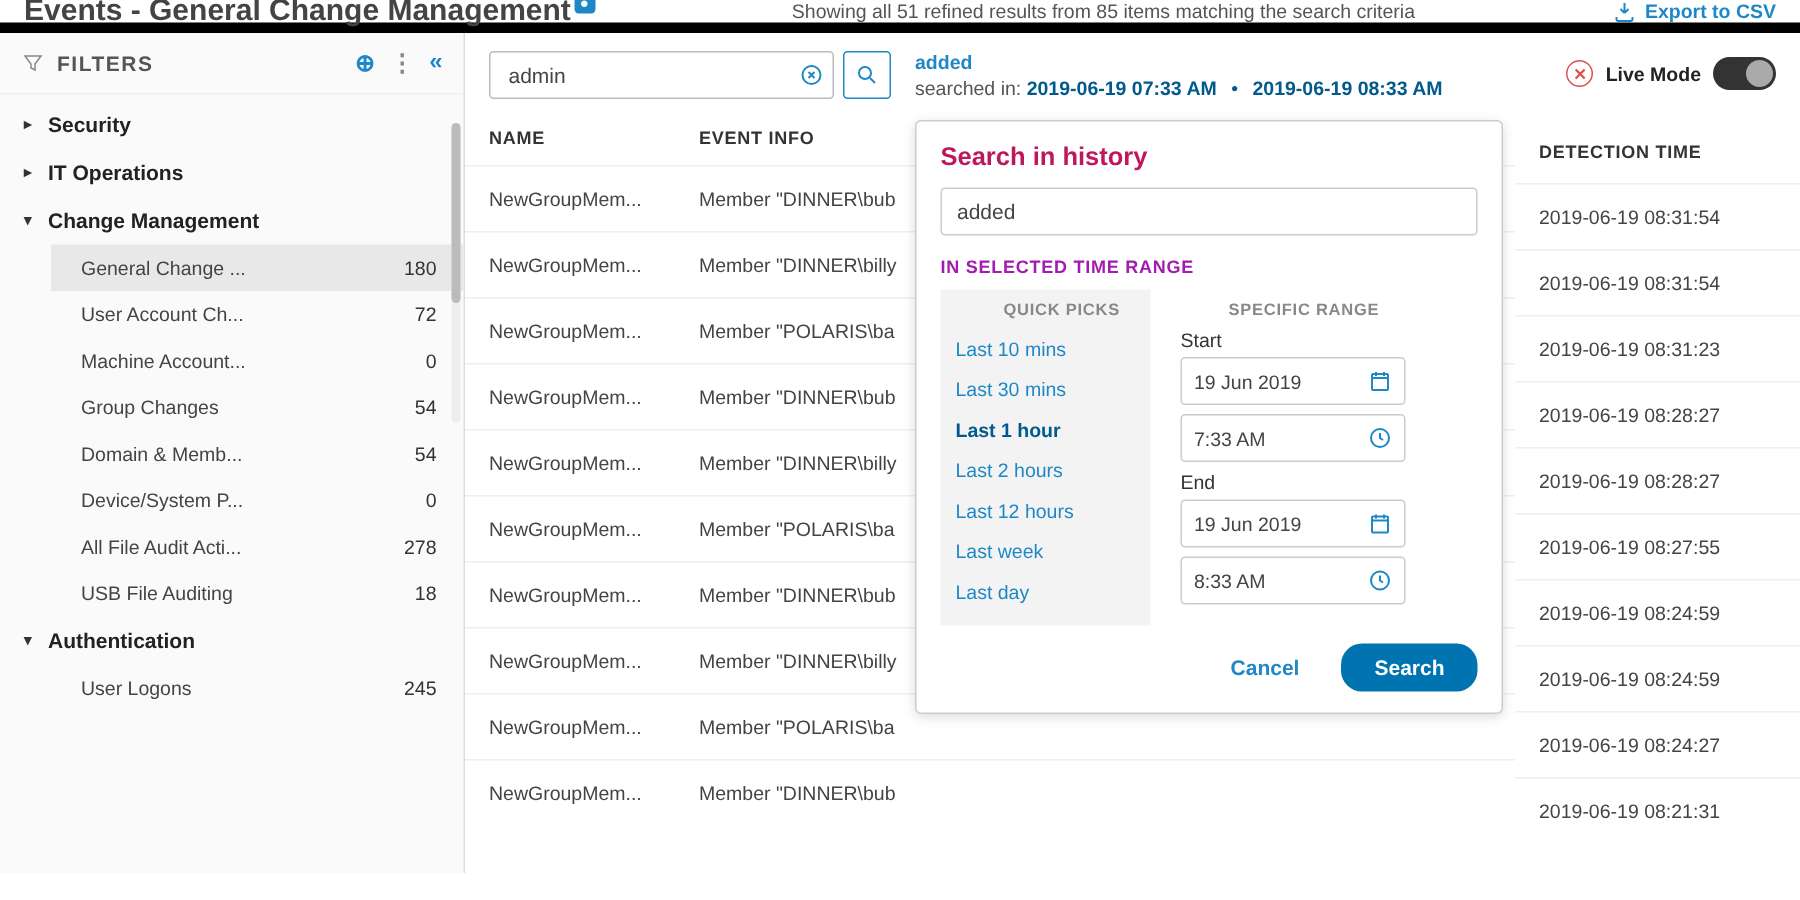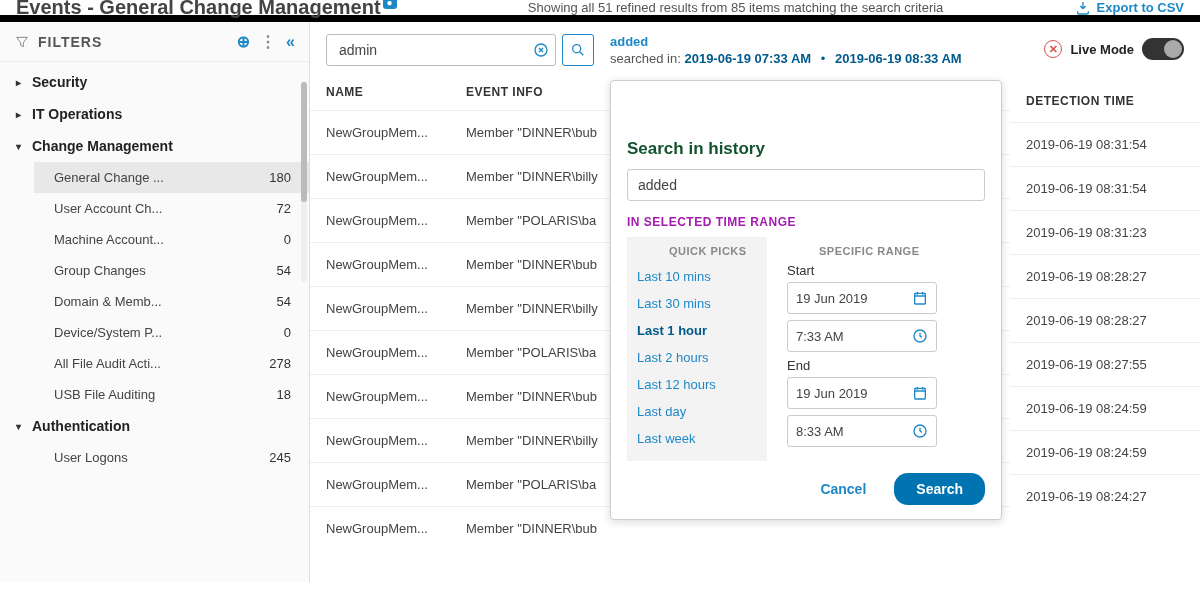--- a/index.html
+++ b/index.html
@@ -59,21 +59,21 @@
     
     .table-head { display: flex; padding: 0 16px; font-size: 12px; font-weight: 700; letter-spacing: 0.5px; color: #333; height: 36px; align-items: center; }
     .col-name { width: 140px; }
     .col-info { flex: 1; }
     
     .rows { overflow-y: auto; }
     .row { display: flex; padding: 0 16px; height: 44px; align-items: center; border-top: 1px solid #eee; font-size: 13px; color: #444; }
     .row .col-name, .row .col-info { white-space: nowrap; overflow: hidden; text-overflow: ellipsis; padding-right: 10px; }
     
     .popover { position: absolute; top: 58px; left: 300px; right: 198px; background: #fff; border: 1px solid #ccc; border-radius: 4px; box-shadow: 0 2px 8px rgba(0,0,0,0.15); z-index: 10; padding: 14px 16px; }
-    .popover h3 { font-size: 17px; font-weight: 600; color: #14532d; margin-bottom: 10px; margin-top: 44px; }
+    .popover h3 { font-size: 17px; font-weight: 600; color: #be185d; margin-bottom: 10px; }
     .popover-input { width: 100%; border: 1px solid #ccc; border-radius: 3px; padding: 7px 10px; font-size: 14px; color: #444; }
     .popover-section-label { font-size: 12px; font-weight: 700; letter-spacing: 0.5px; color: #a21caf; margin: 14px 0 8px; }
     
     .range-row { display: flex; gap: 0; }
     .quick-picks { width: 140px; background: #f3f3f3; padding: 8px 10px; }
     .quick-picks-title, .specific-title { font-size: 11px; font-weight: 600; color: #888; letter-spacing: 0.5px; margin-bottom: 6px; margin-left: 32px; }
     .pick { display: block; padding: 6px 0; color: #1e88c7; font-size: 13px; cursor: pointer; }
     .pick.selected { font-weight: 700; color: #005a8c; }
     
     .specific { flex: 1; padding: 8px 4px 8px 20px; }
@@ -267,37 +267,38 @@
       <div class="detection-head">DETECTION TIME</div>
       <div class="detection-cell">2019-06-19 08:31:54</div>
       <div class="detection-cell">2019-06-19 08:31:54</div>
       <div class="detection-cell">2019-06-19 08:31:23</div>
       <div class="detection-cell">2019-06-19 08:28:27</div>
       <div class="detection-cell">2019-06-19 08:28:27</div>
       <div class="detection-cell">2019-06-19 08:27:55</div>
       <div class="detection-cell">2019-06-19 08:24:59</div>
       <div class="detection-cell">2019-06-19 08:24:59</div>
       <div class="detection-cell">2019-06-19 08:24:27</div>
+      <div class="detection-cell">2019-06-19 08:21:31</div>
     </div>
 
     <div class="popover">
       <h3>Search in history</h3>
       <input class="popover-input" value="added" style="">
       <div class="popover-section-label">IN SELECTED TIME RANGE</div>
       
       <div class="range-row">
         <div class="quick-picks">
           <div class="quick-picks-title">QUICK PICKS</div>
           <span class="pick">Last 10 mins</span>
           <span class="pick">Last 30 mins</span>
           <span class="pick selected">Last 1 hour</span>
           <span class="pick">Last 2 hours</span>
           <span class="pick">Last 12 hours</span>
+          <span class="pick">Last week</span>
           <span class="pick">Last day</span>
-          <span class="pick">Last week</span>
         </div>
         <div class="specific">
           <div class="specific-title">SPECIFIC RANGE</div>
           <div class="specific-label">Start</div>
           <div class="date-input">
             <span>19 Jun 2019</span>
             <svg class="cal-icon" viewBox="0 0 24 24" fill="none" stroke="#1e88c7" stroke-width="2">
                 <rect x="4" y="5" width="16" height="16" rx="1"></rect>
                 <path d="M4 9h16M8 3v4M16 3v4"></path>
               </svg>

